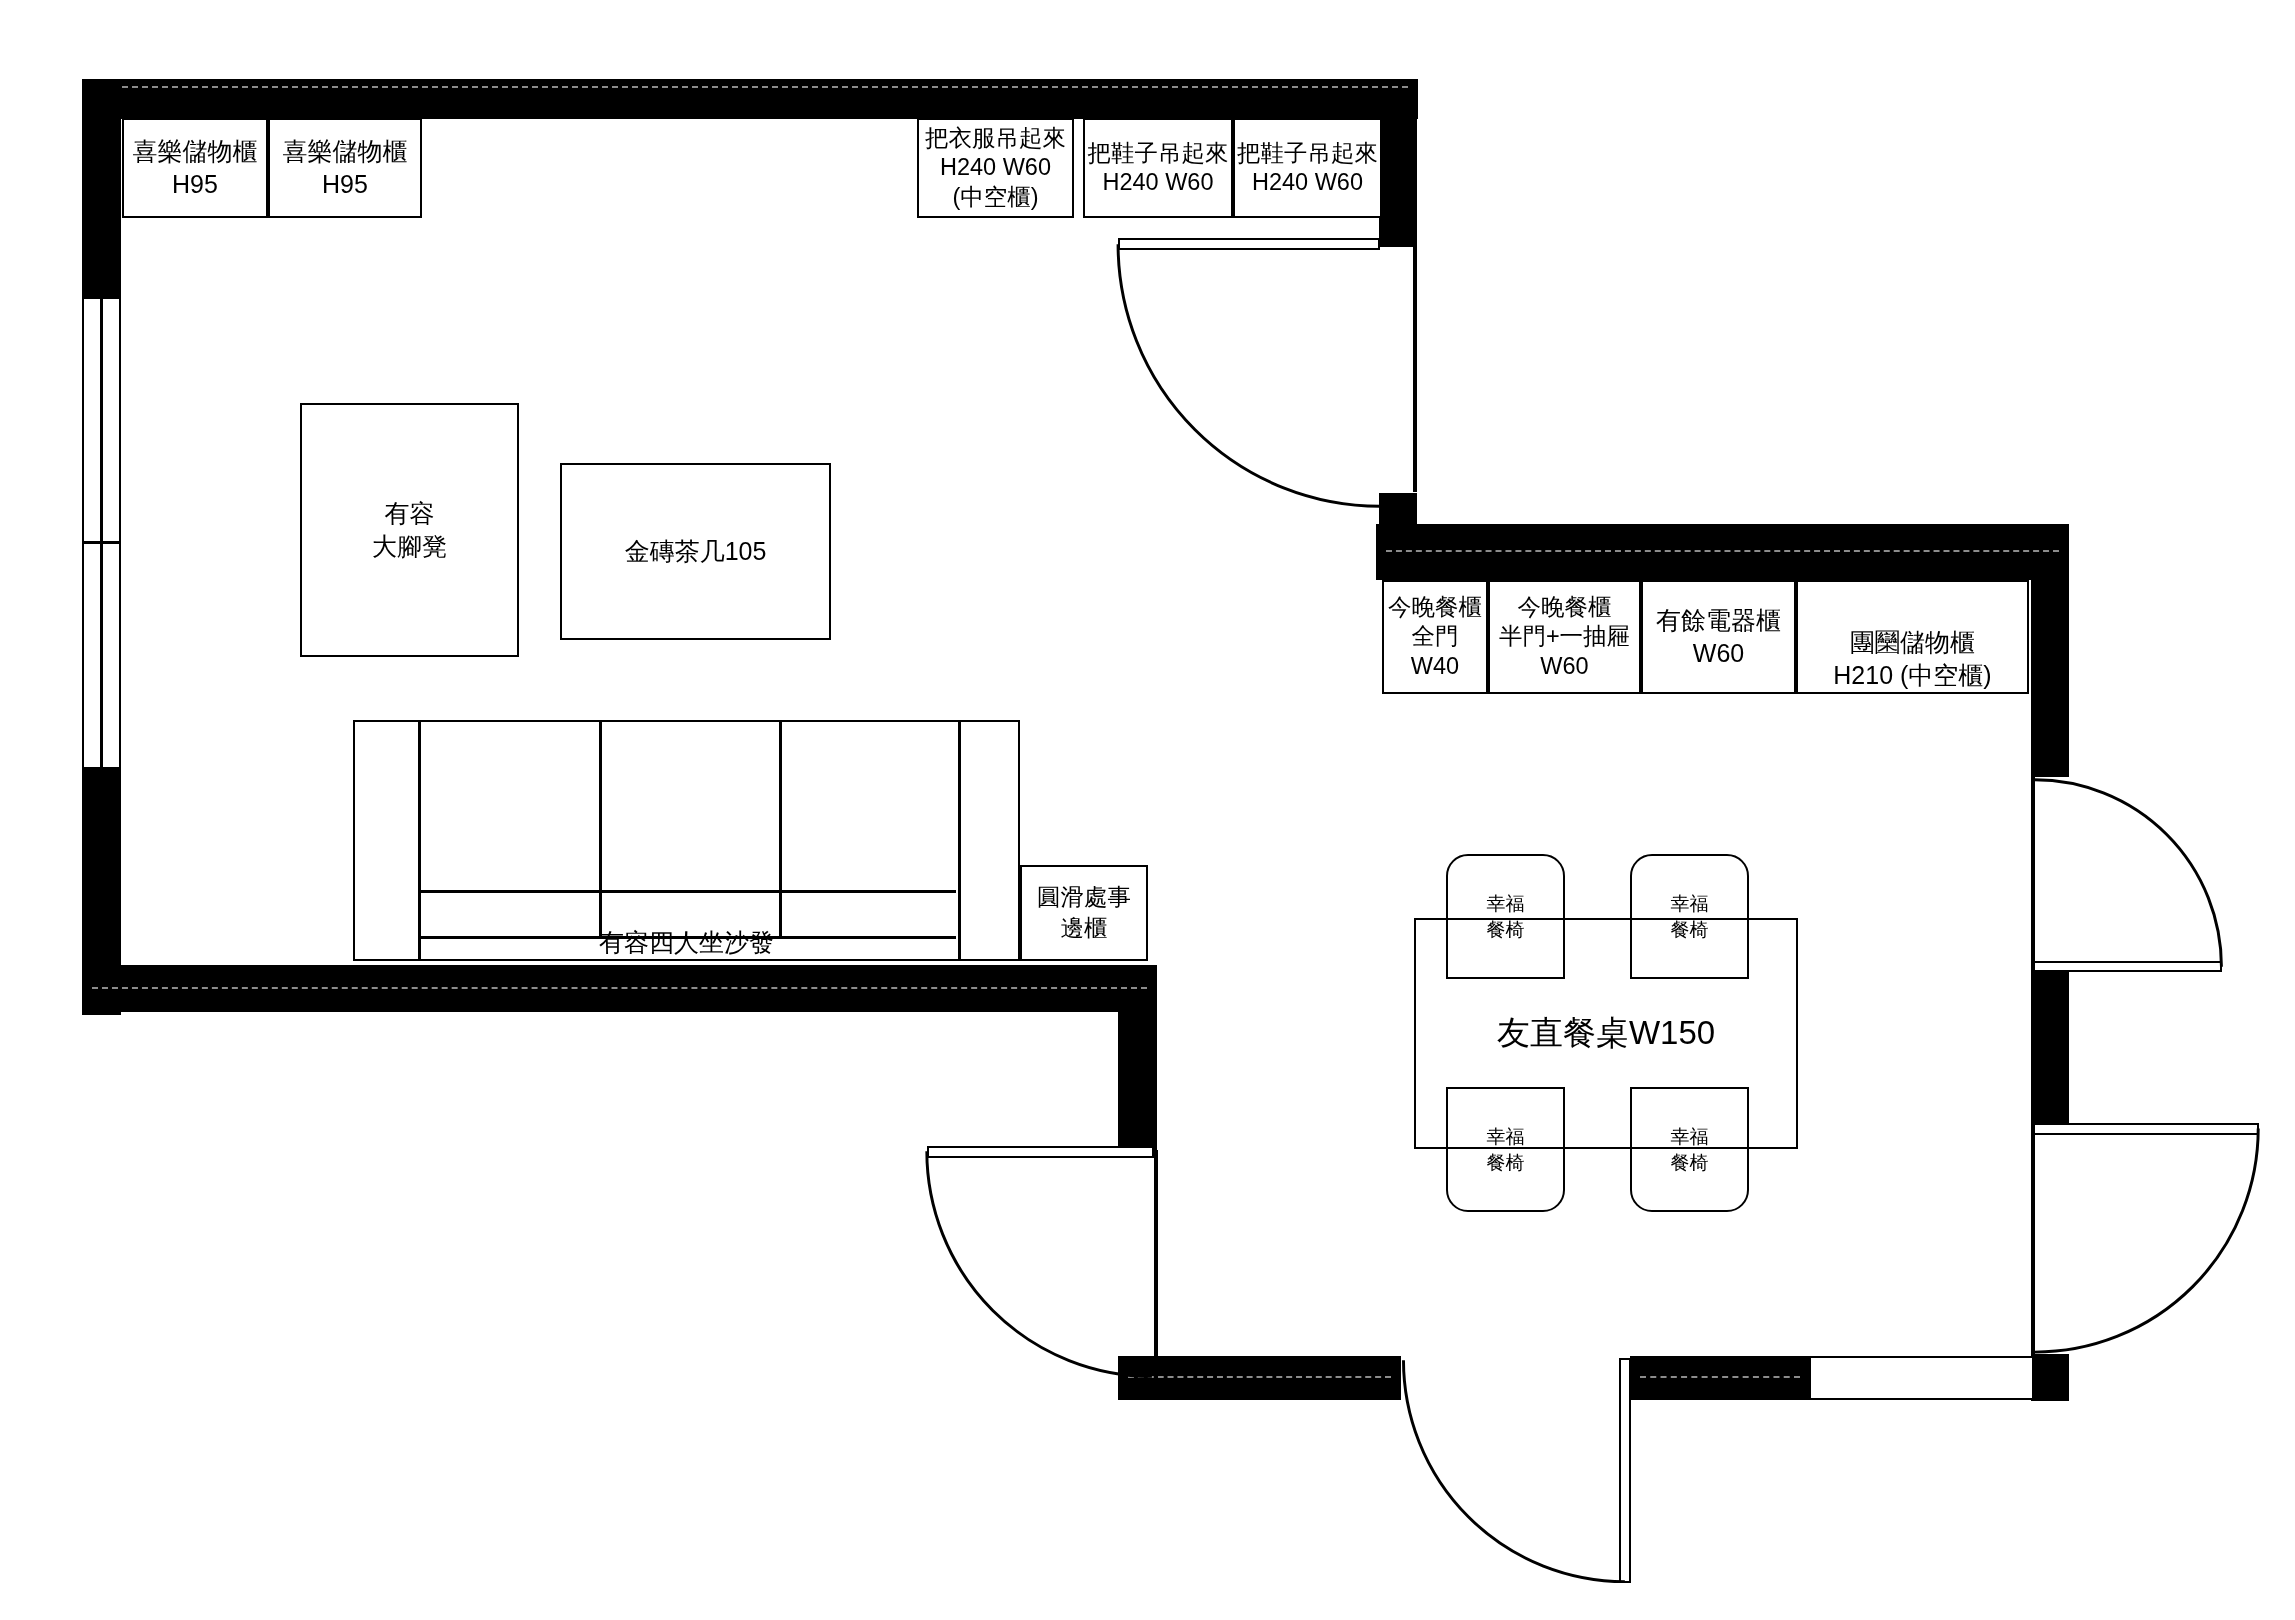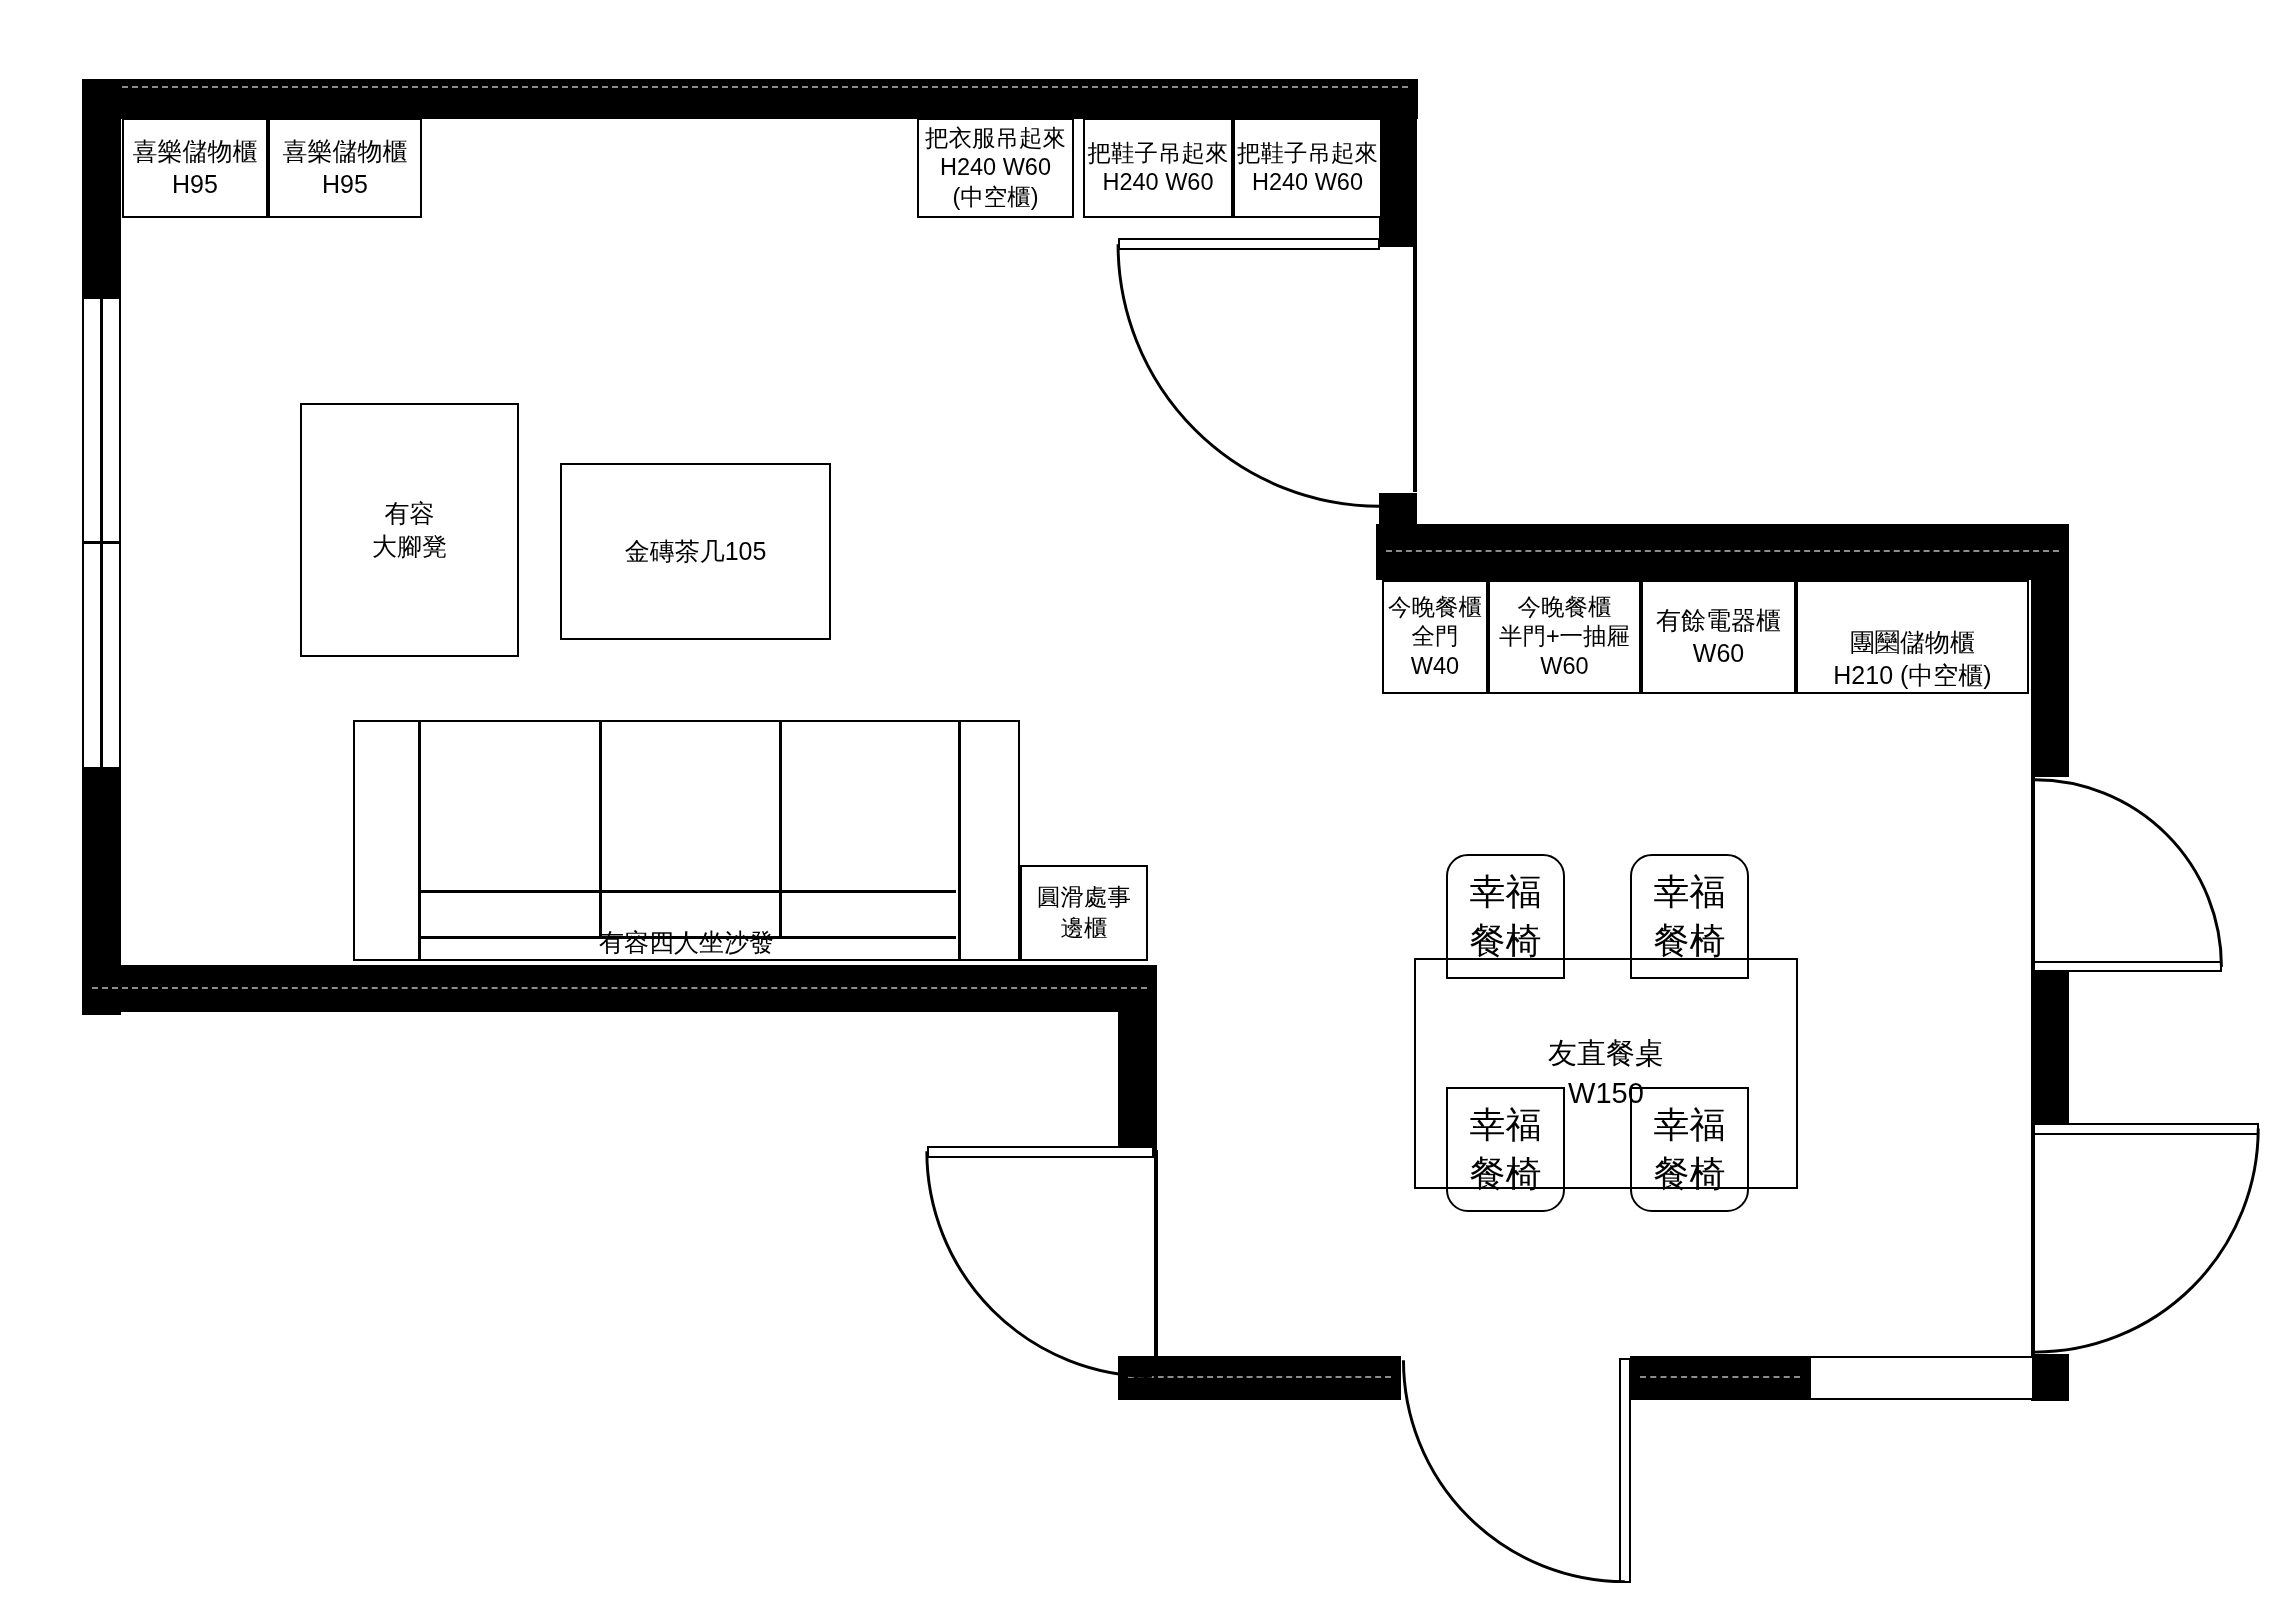--- a/index.html
+++ b/index.html
@@ -29,27 +29,27 @@
   .sofa{position:absolute;background:#fff;border:2.9px solid #000;box-sizing:border-box;}
   .sofa .vline{position:absolute;top:0;bottom:0;width:2.9px;background:#000;}
   .sofa .vdiv{position:absolute;top:0;width:2.9px;background:#000;}
   .sofa .hline{position:absolute;height:2.9px;background:#000;}
   .sofa .sofa-label{
     position:absolute;left:0;right:0;bottom:0;text-align:center;
     font-size:25px;white-space:nowrap;
   }
   .table{
     position:absolute;background:transparent;border:2.9px solid #000;box-sizing:border-box;
-    display:flex;flex-direction:column;align-items:center;justify-content:center;
-    text-align:center;font-size:29px;line-height:1.35;z-index:3;margin-top:40px;
+    display:flex;flex-direction:row;align-items:center;justify-content:center;
+    text-align:center;font-size:33px;line-height:1.35;z-index:3;
   }
   .chair{
     position:absolute;width:119px;height:125px;background:#fff;border:2.2px solid #000;
     box-sizing:border-box;display:flex;flex-direction:column;align-items:center;
-    justify-content:center;text-align:center;font-size:36px;line-height:1.35;z-index:2;
+    justify-content:center;text-align:center;font-size:19px;line-height:1.35;z-index:2;
   }
   .chair.top{border-radius:22px 22px 0 0;}
   .chair.bottom{border-radius:0 0 22px 22px;}
 </style>
 </head>
 <body>
 
 <div id="plan">
 
   <div class="wall" style="left:82px;top:79px;width:1336px;height:40px;">

